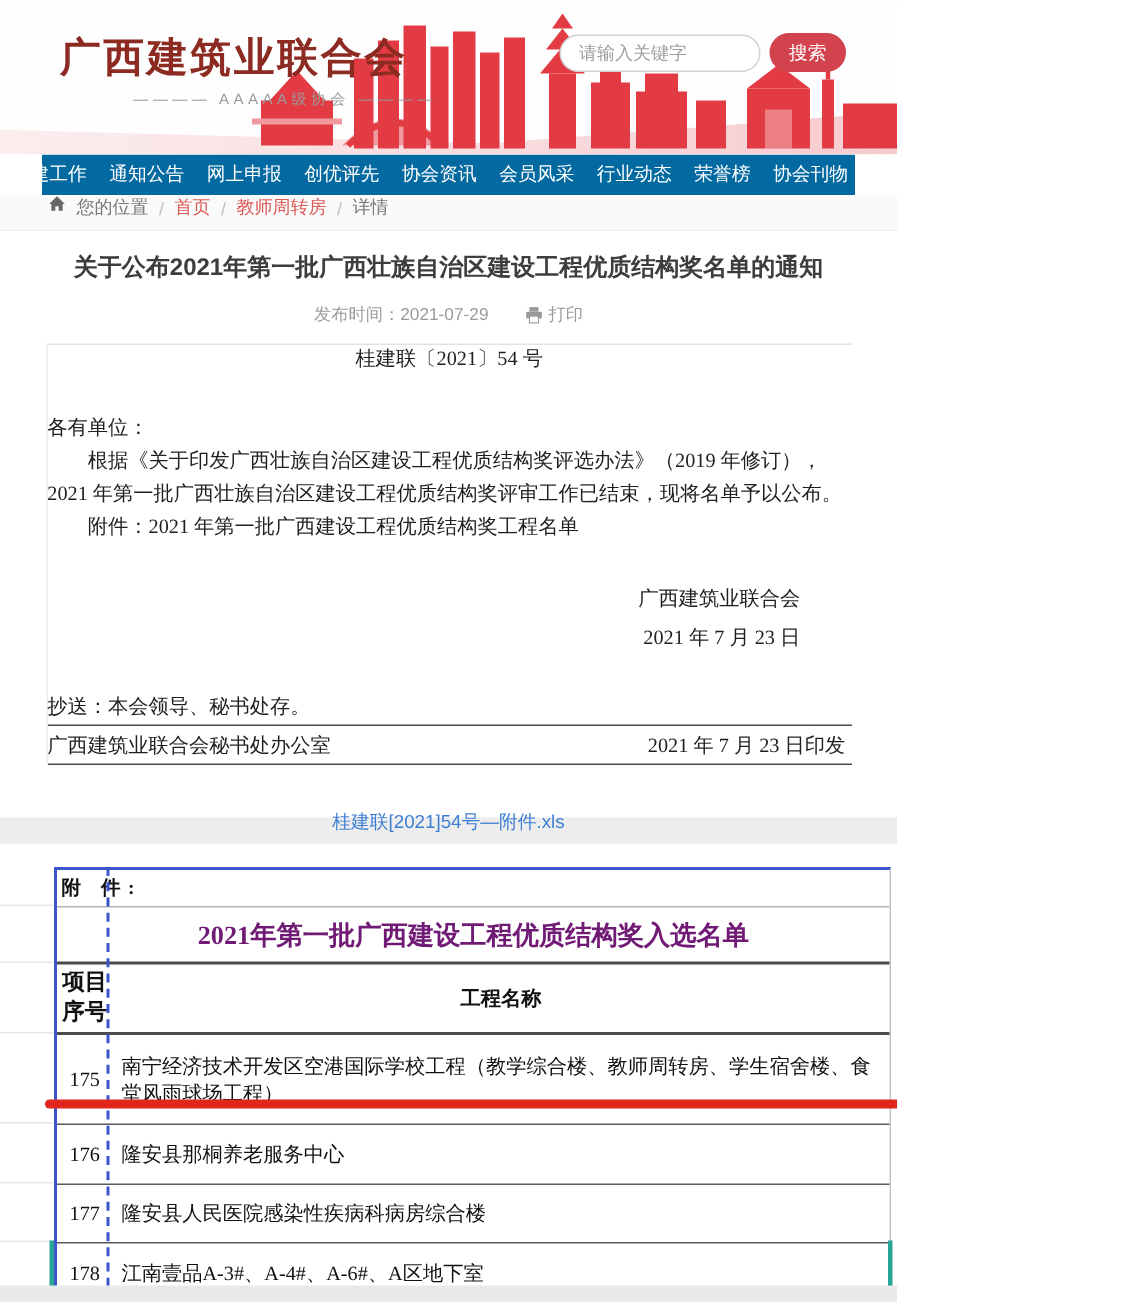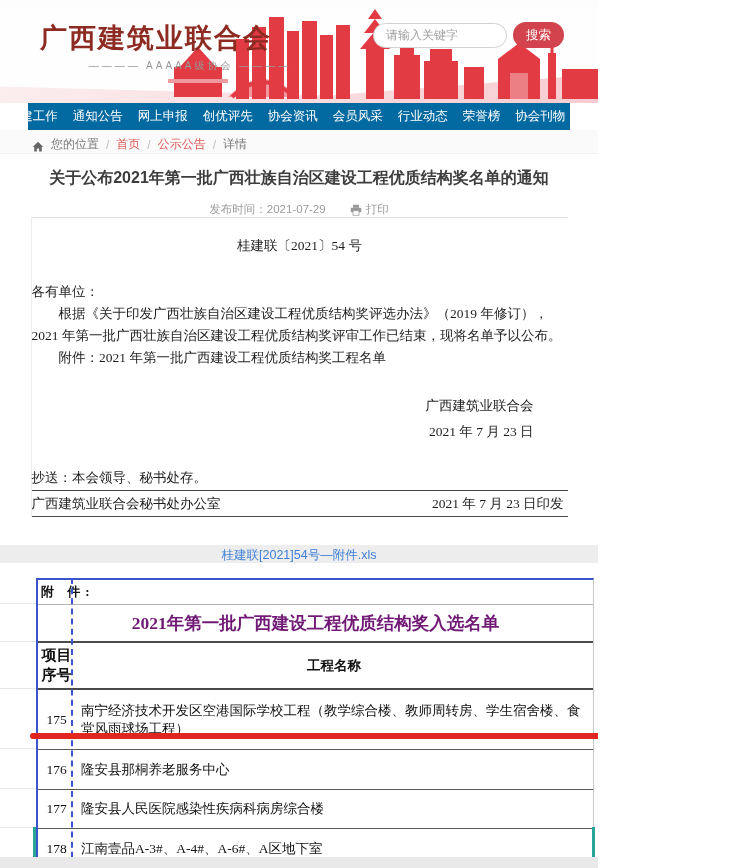--- a/index.html
+++ b/index.html
@@ -42,39 +42,39 @@
   
   .main-nav {
     margin:0 28px; height:27px; background:#0369a1;
     display:flex; align-items:center; justify-content:center; gap:15px;
   }
   .nav-item { color:#fff; font-size:12.5px; white-space:nowrap; cursor:pointer; }
 
   
   .breadcrumb {
     height:24px; background:#fafafa; border-bottom:1px solid #f1f1f1;
-    display:flex; align-items:flex-end; gap:7px; padding-left:32px;
+    display:flex; align-items:flex-start; gap:7px; padding-left:32px;
     font-size:12px; color:#777;
   }
   .crumb-sep { color:#c0c0c0; }
   .crumb-red { color:#dd5a57; cursor:pointer; }
   .home-icon { width:12px; height:12px; display:inline-block; }
 
   
   .article { height:391px; background:#fff; }
   .article-title { padding-top:14px; text-align:center; font-size:16px; font-weight:600; color:#3d3d3d; }
   .article-meta {
     margin-top:13px; display:flex; align-items:center; justify-content:center; gap:24px;
     font-size:11.5px; color:#9b9b9b;
   }
   .print-btn { display:flex; align-items:center; gap:4px; cursor:pointer; color:#9b9b9b; }
   .doc {
-    width:537px; margin:0 auto 0;
+    width:537px; margin:12px auto 0;
     border-top:1px solid #e2e2e2; border-left:1px solid #ededed;
-    padding-top:19px;
+    padding-top:0;
     font-family:"Liberation Serif", serif; font-size:13.5px; color:#1e1e1e;
   }
   .doc-number { text-align:center; }
   .doc-salutation { margin-top:28px; }
   .doc-par { text-indent:2em; line-height:1.62; margin-top:2px; }
   .doc-attach { text-indent:2em; margin-top:2px; }
   .doc-signer { margin-top:26px; text-align:right; padding-right:34px; line-height:1.95; }
   .doc-cc { margin-top:24px; border-bottom:1px solid #4a4a4a; padding-bottom:3px; }
   .doc-office { display:flex; justify-content:space-between; border-bottom:1px solid #4a4a4a; padding:4px 4px 3px 0; }
   .attach-link {
@@ -200,21 +200,21 @@
 
   <div class="breadcrumb">
     <svg class="home-icon" viewBox="0 0 16 16" fill="#666">
       <path d="M8 1 L15 8 h-2 v6 h-3.5 v-4 h-3 v4 H3 V8 H1 Z"></path>
     </svg>
     <span>您的位置</span>
     <span id="crumb-items" style="display:flex;align-items:center;gap:7px">
         <span class="crumb-sep">/</span>
         <span class="crumb-red">首页</span>
         <span class="crumb-sep">/</span>
-        <span class="crumb-red">公示公告</span>
+        <span class="crumb-red">教师周转房</span>
         <span class="crumb-sep">/</span>
         <span>详情</span>
       </span>
   </div>
 
   <div class="article">
     <div class="article-title">关于公布2021年第一批广西壮族自治区建设工程优质结构奖名单的通知</div>
 
     <div class="article-meta">
       <span>

